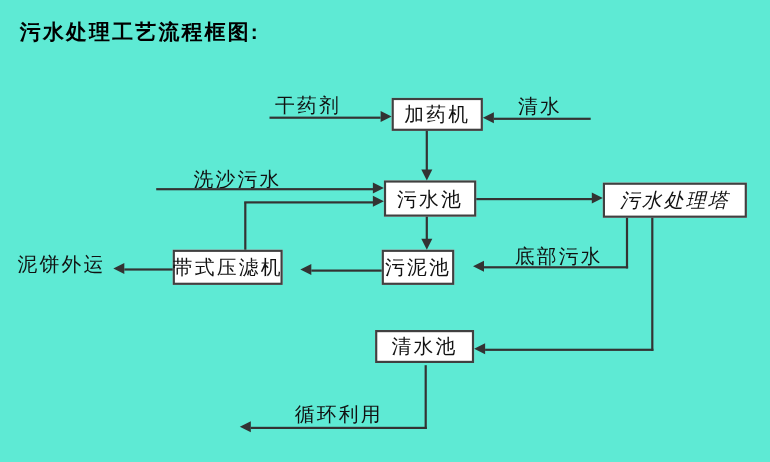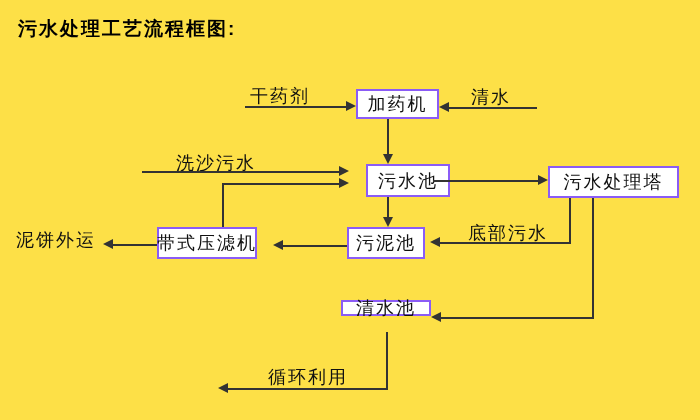--- a/index.html
+++ b/index.html
@@ -1,25 +1,25 @@
 <!DOCTYPE html>
 <html><head>
 <meta charset="utf-8">
 <style>
   html,body{margin:0;padding:0;background:#fff;}
   #canvas{
-    position:relative;width:700px;height:420px;background:#fde047;overflow:hidden;
+    position:relative;width:700px;height:420px;background:#5eead4;overflow:hidden;
     font-family:"Liberation Sans","DejaVu Sans",sans-serif;color:#111111;
   }
   .title{
     position:absolute;left:18px;top:16px;font-size:19px;font-weight:bold;
     letter-spacing:2px;white-space:nowrap;color:#000;
   }
   .node{
-    position:absolute;box-sizing:border-box;border:2px solid #8b5cf6;background:#ffffff;
+    position:absolute;box-sizing:border-box;border:2px solid #404040;background:#ffffff;
     display:flex;align-items:center;justify-content:center;
     font-size:18px;letter-spacing:2px;white-space:nowrap;color:#111111;
   }
   .flabel{
     position:absolute;font-size:18px;letter-spacing:2px;white-space:nowrap;color:#111111;
   }
   .hline{position:absolute;height:2px;background:#333333;}
   .vline{position:absolute;width:2px;background:#333333;}
   .arr{position:absolute;width:0;height:0;}
   .arr-r{border-top:5px solid transparent;border-bottom:5px solid transparent;border-left:10px solid #333333;}
@@ -27,25 +27,25 @@
   .arr-d{border-left:5px solid transparent;border-right:5px solid transparent;border-top:10px solid #333333;}
 </style>
 </head>
 <body>
 
 <div id="canvas">
 
   <div class="title">污水处理工艺流程框图:</div>
 
   <div class="node" style="left:356px;top:89px;width:83px;height:30px;">加药机</div>
-  <div class="node" style="left:349px;top:164px;width:84px;height:33px;margin-left:17px;">污水池</div>
-  <div class="node" style="left:548px;top:166px;width:131px;height:32px;">污水处理塔</div>
-  <div class="node" style="left:347px;top:227px;width:78px;height:32px;">污泥池</div>
+  <div class="node" style="left:349px;top:164px;width:84px;height:33px;">污水池</div>
+  <div class="node" style="left:548px;top:166px;width:131px;height:32px;font-style:italic;">污水处理塔</div>
+  <div class="node" style="left:347px;top:227px;width:66px;height:32px;">污泥池</div>
   <div class="node" style="left:157px;top:227px;width:100px;height:32px;">带式压滤机</div>
-  <div class="node" style="left:341px;top:300px;width:90px;height:16px;">清水池</div>
+  <div class="node" style="left:341px;top:300px;width:90px;height:30px;">清水池</div>
 
   <span class="flabel" style="left:250px;top:84px;">干药剂</span>
   <span class="flabel" style="left:471px;top:85px;">清水</span>
   <span class="flabel" style="left:176px;top:151px;">洗沙污水</span>
   <span class="flabel" style="left:16px;top:228px;">泥饼外运</span>
   <span class="flabel" style="left:468px;top:221px;">底部污水</span>
   <span class="flabel" style="left:268px;top:365px;">循环利用</span>
 
   <div class="hline" style="left:245px;top:106px;width:101px;"></div>
   <div class="arr arr-r" style="left:346px;top:101px;"></div>

